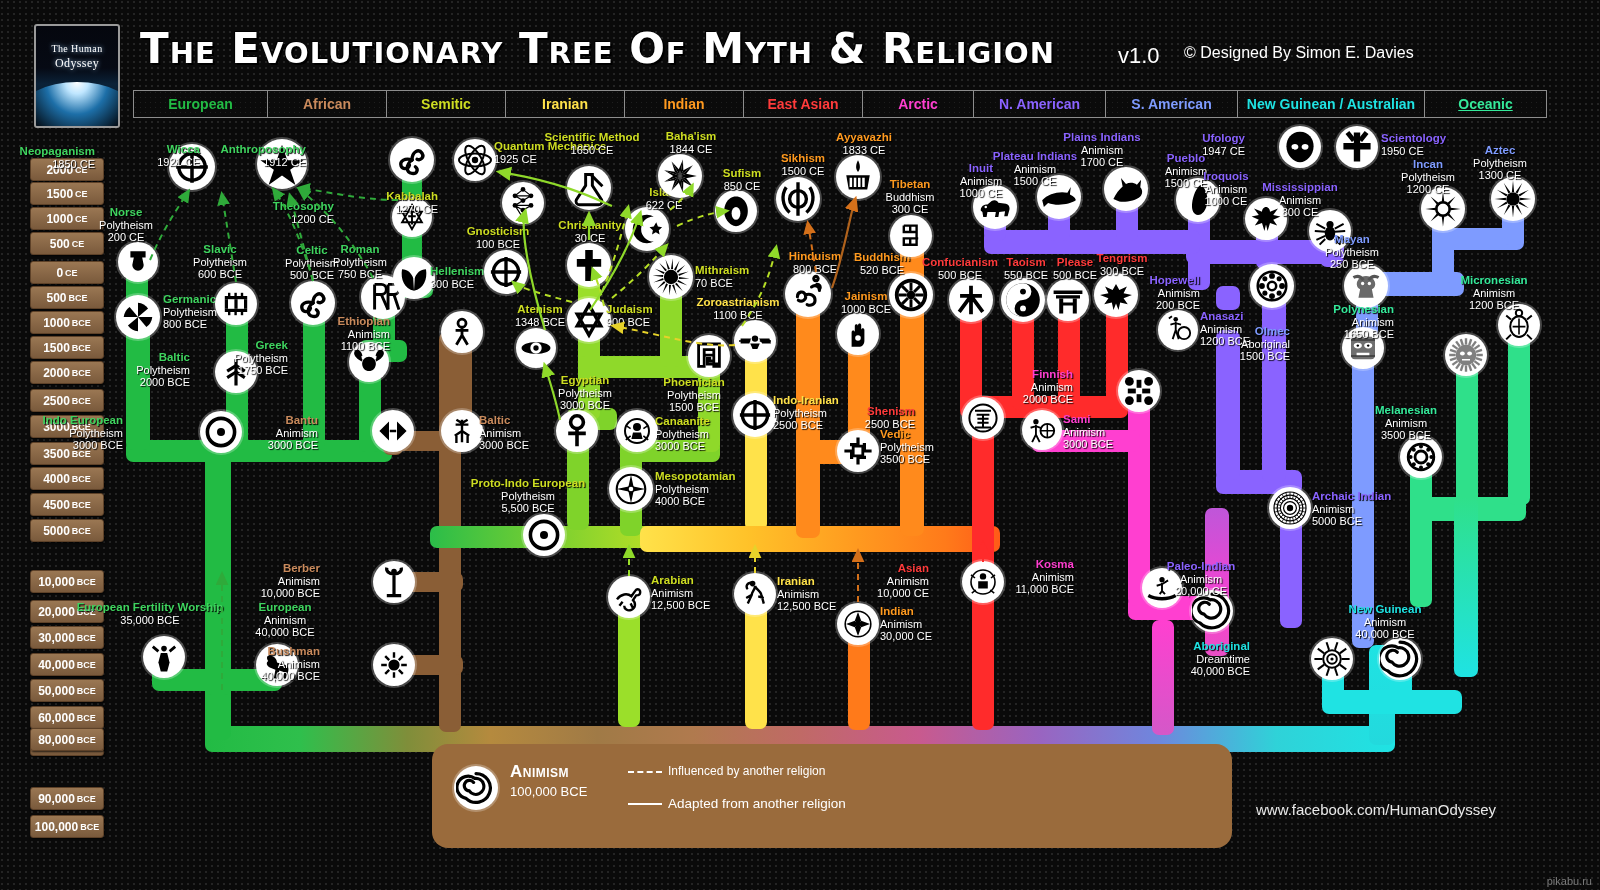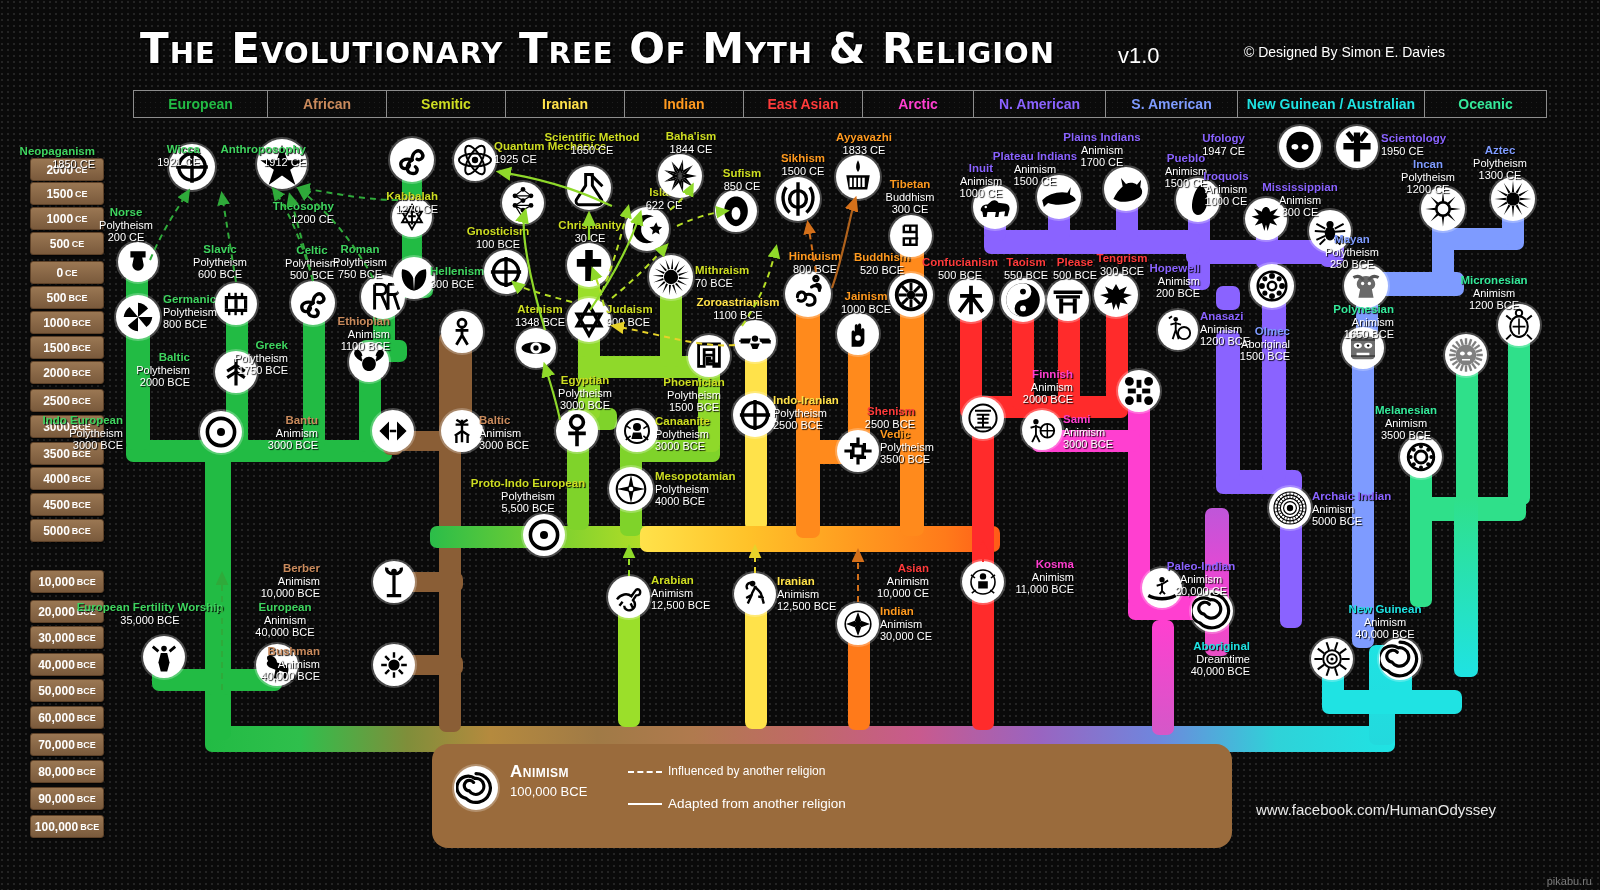--- a/index.html
+++ b/index.html
@@ -24,21 +24,21 @@
     text-shadow:0 0 5px #9cf;}
   #logo .glow{position:absolute;left:-20%;top:56%;width:140%;height:60%;border-radius:50%;
     background:radial-gradient(ellipse at 50% 0%, #ffffff 0%, #bfe6ff 14%, #1d6fa8 38%, #05121e 70%, transparent 76%);}
   #title{
     position:absolute;left:140px;top:24px;color:#fff;font-size:42px;font-weight:bold;
     letter-spacing:1px;font-variant:small-caps;text-transform:capitalize;
     font-family:"DejaVu Sans", sans-serif;
     text-shadow:2px 2px 0 #000,-1px -1px 0 #000;white-space:nowrap;
   }
   #version{position:absolute;left:1118px;top:43px;color:#fff;font-size:22px;}
-  #credit{position:absolute;left:1244px;top:44px;color:#fff;font-size:14px;white-space:nowrap;}
+  #credit{position:absolute;left:1184px;top:44px;color:#fff;font-size:16px;white-space:nowrap;}
 
   
   #tabs{position:absolute;left:133px;top:90px;height:28px;display:flex;}
   #tabs .tab{
     border:1px solid #8d8d8d;border-right:none;display:flex;align-items:center;
     justify-content:center;font-size:14px;font-weight:bold;
     background:
       radial-gradient(circle at 1.5px 1.5px, #1f1f1f 0.7px, transparent 1px) 0 0/5px 5px,
       #0b0b0b;
   }
@@ -86,20 +86,25 @@
   #legend .note{position:absolute;left:450px;top:12px;width:330px;color:#fff;
      font-size:13px;line-height:17px;}
   #fbk{position:absolute;left:1256px;top:801px;color:#e9e9e9;font-size:15px;}
   #wm{position:absolute;right:8px;bottom:3px;color:#7a7a7a;font-size:11px;}
 </style>
 </head>
 <body>
 
 <div class="stage">
 
+  <div id="logo">
+    <div class="ltxt"><span>The Human</span><br>
+      <span style="font-size:12px">Odyssey</span></div>
+    <div class="glow"></div>
+  </div>
   <div id="title">The Evolutionary Tree of Myth &amp; Religion</div>
   <div id="version">v1.0</div>
   <div id="credit">© Designed By Simon E. Davies</div>
 
   <div id="tabs">
       <div class="tab" style="width: 133px; color: rgb(34, 187, 68);">
         <span>European</span>
       </div>
       <div class="tab" style="width: 118px; color: rgb(201, 138, 92);">
         <span>African</span>
@@ -121,21 +126,21 @@
       </div>
       <div class="tab" style="width: 131px; color: rgb(138, 99, 255);">
         <span>N. American</span>
       </div>
       <div class="tab" style="width: 131px; color: rgb(126, 155, 255);">
         <span>S. American</span>
       </div>
       <div class="tab" style="width: 186px; color: rgb(31, 227, 227);">
         <span>New Guinean / Australian</span>
       </div>
-      <div class="tab" style="width: 121px; color: rgb(53, 233, 154);">
+      <div class="tab" style="width: 121px; color: rgb(53, 233, 154); text-decoration: underline;">
         <span>Oceanic</span>
       </div>
     </div>
 
   <div id="timeline-axis">
       <div class="tl" style="top: 158px;">
         <span>2000</span>
         <small>CE</small>
       </div>
       <div class="tl" style="top: 182px;">
@@ -215,21 +220,21 @@
         <small>BCE</small>
       </div>
       <div class="tl" style="top: 706px;">
         <span>60,000</span>
         <small>BCE</small>
       </div>
       <div class="tl" style="top: 733px;">
         <span>70,000</span>
         <small>BCE</small>
       </div>
-      <div class="tl" style="top: 760px;">
+      <div class="tl" style="top: 728px;">
         <span>80,000</span>
         <small>BCE</small>
       </div>
       <div class="tl" style="top: 787px;">
         <span>90,000</span>
         <small>BCE</small>
       </div>
       <div class="tl" style="top: 815px;">
         <span>100,000</span>
         <small>BCE</small>
@@ -1216,21 +1221,21 @@
             <circle cx="26" cy="50" r="7"></circle>
             <circle cx="74" cy="50" r="7"></circle>
             <circle cx="33" cy="33" r="6"></circle>
             <circle cx="67" cy="33" r="6"></circle>
             <circle cx="33" cy="67" r="6"></circle>
             <circle cx="67" cy="67" r="6"></circle>
           </g>
           <circle cx="50" cy="50" r="10" fill="none" stroke="#000" stroke-width="6"></circle>
         </svg>
       </div>
-      <div class="lbl r" style="left: auto; top: 262px; right: 400px;">
+      <div class="lbl r" style="left: auto; top: 274px; right: 400px;">
         <b style="color: rgb(138, 99, 255);">Hopewell</b>
         <div>Animism</div>
         <div>200 BCE</div>
       </div>
       <div class="node" style="left: 1158px; top: 310px; width: 40px; height: 40px;">
         <svg width="38" height="38" viewBox="0 0 100 100">
           <circle cx="50" cy="50" r="50" fill="#fff"></circle>
           <circle cx="44" cy="22" r="6" fill="#000"></circle>
           <path d="M44 28 V50 M30 36 L44 32 L58 36 M44 50 L36 74 M44 50 L52 74" stroke="#000" stroke-width="5" fill="none"></path>
           <circle cx="66" cy="58" r="16" fill="none" stroke="#000" stroke-width="5"></circle>

